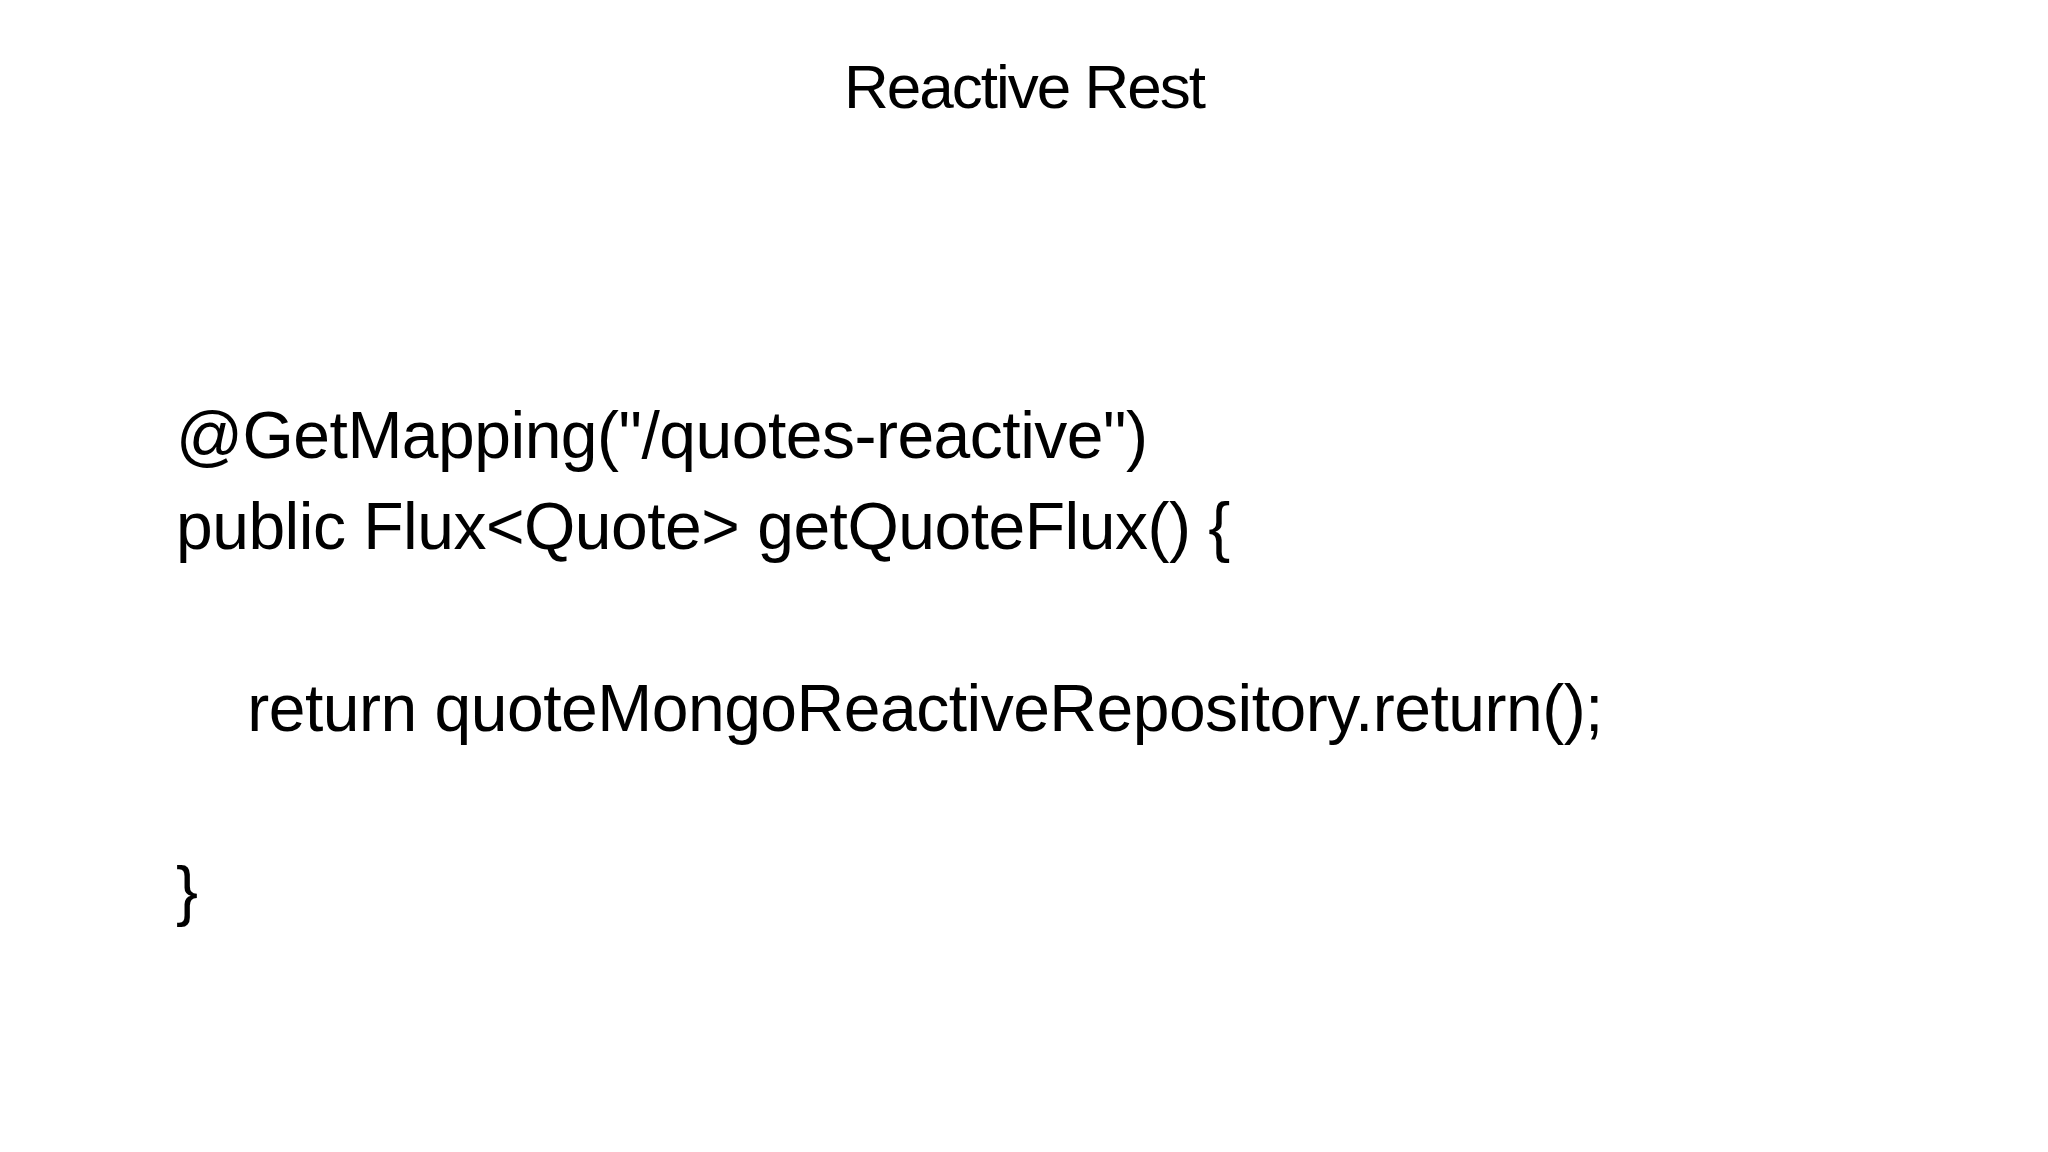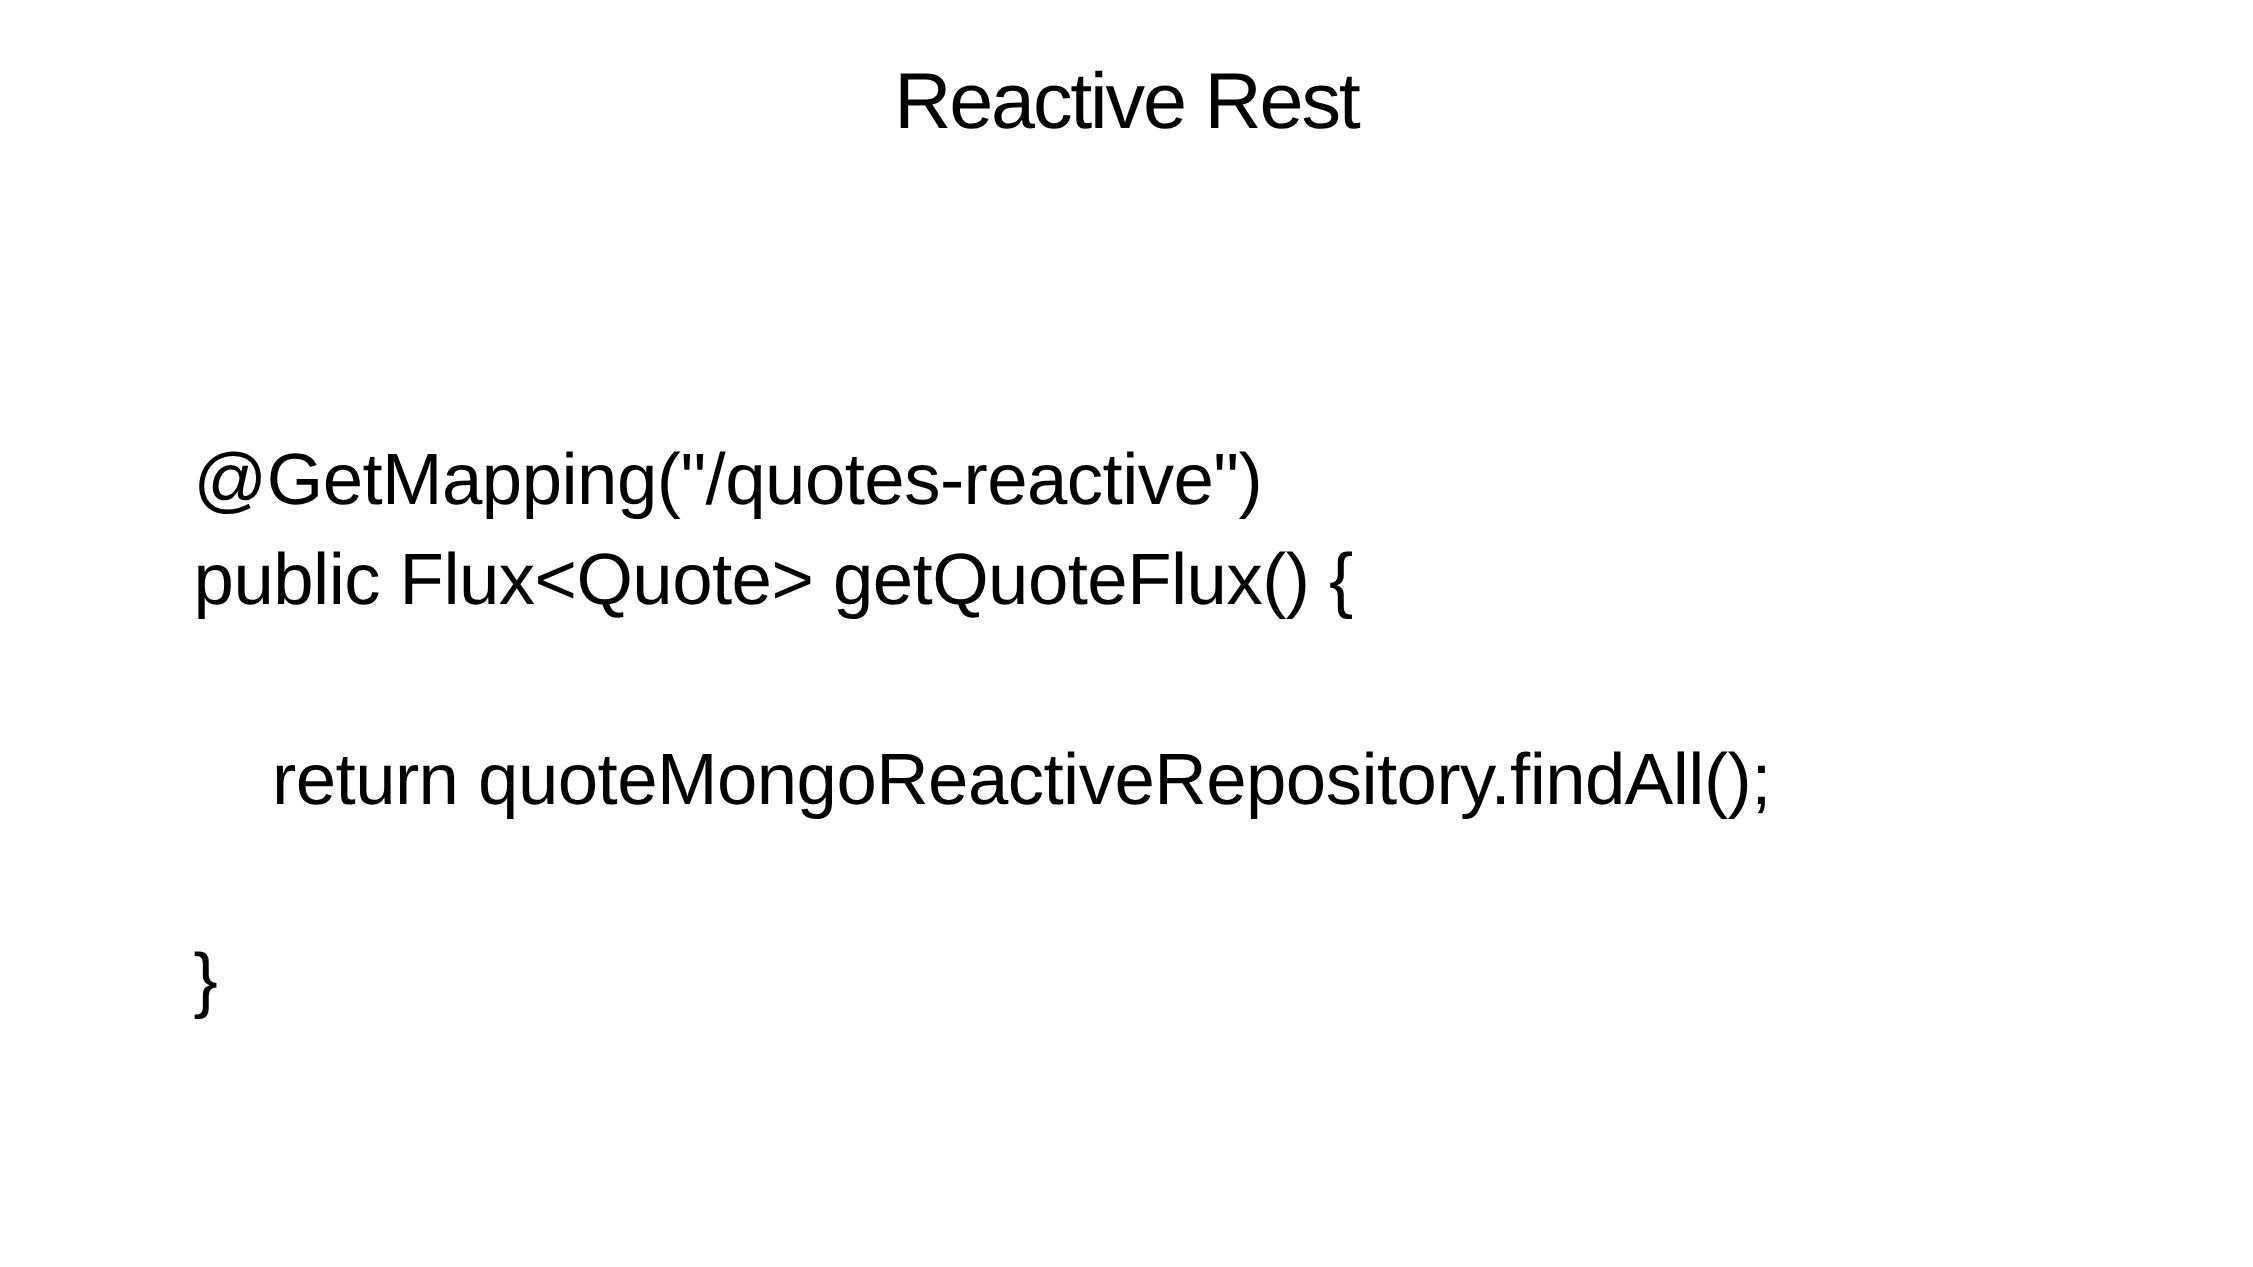--- a/index.html
+++ b/index.html
@@ -23,21 +23,21 @@
     background: #ffffff;
     color: #000000;
   }
   .slide-title {
     position: absolute;
     top: 53px;
     left: 0;
     width: 100%;
     margin: 0;
     text-align: center;
-    font-size: 72px;
+    font-size: 62px;
     font-weight: 400;
     line-height: 1.1;
     letter-spacing: -2px;
     color: #000000;
     white-space: pre;
   }
   .code-block {
     position: absolute;
     left: 176px;
     top: 390px;
@@ -58,18 +58,18 @@
 <body>
 
 <div class="slide" style="background: rgb(255, 255, 255); color: rgb(0, 0, 0);">
 
   <h1 class="slide-title">Reactive Rest</h1>
 
   <div class="code-block">
     <div class="code-line">@GetMapping("/quotes-reactive")</div>
     <div class="code-line">public Flux&lt;Quote&gt; getQuoteFlux() {</div>
     <div class="code-line"></div>
-    <div class="code-line">    return quoteMongoReactiveRepository.findAll();</div>
+    <div class="code-line">    return quoteMongoReactiveRepository.return();</div>
     <div class="code-line"></div>
     <div class="code-line">}</div>
   </div>
 
 </div>
 
 </body></html>

